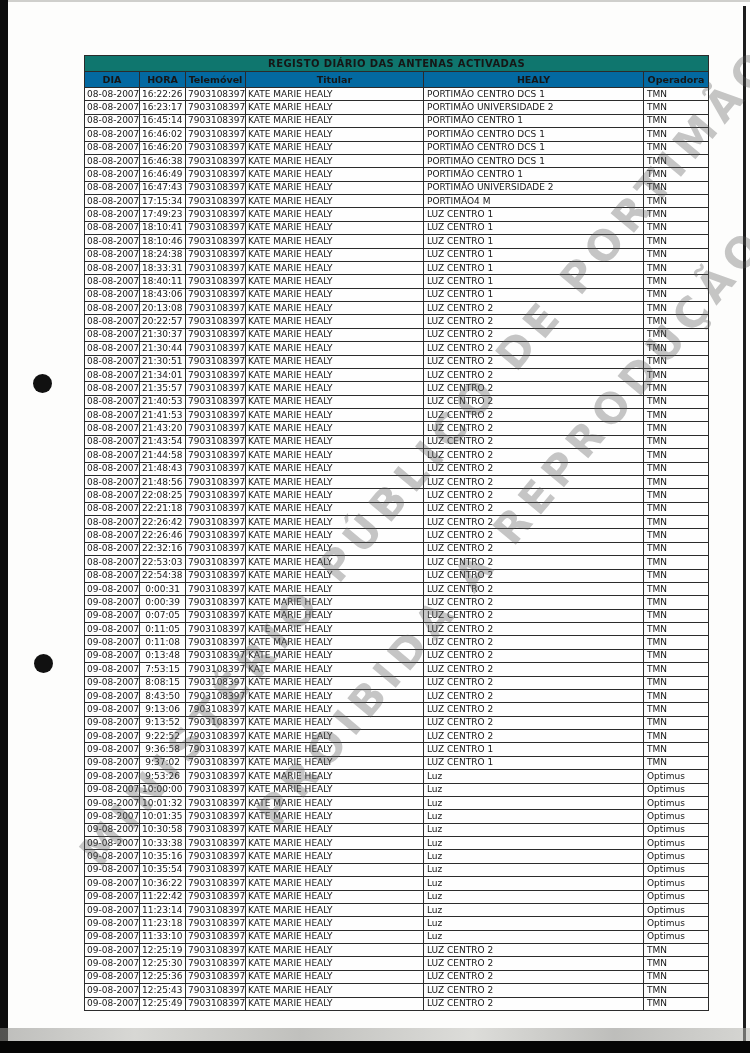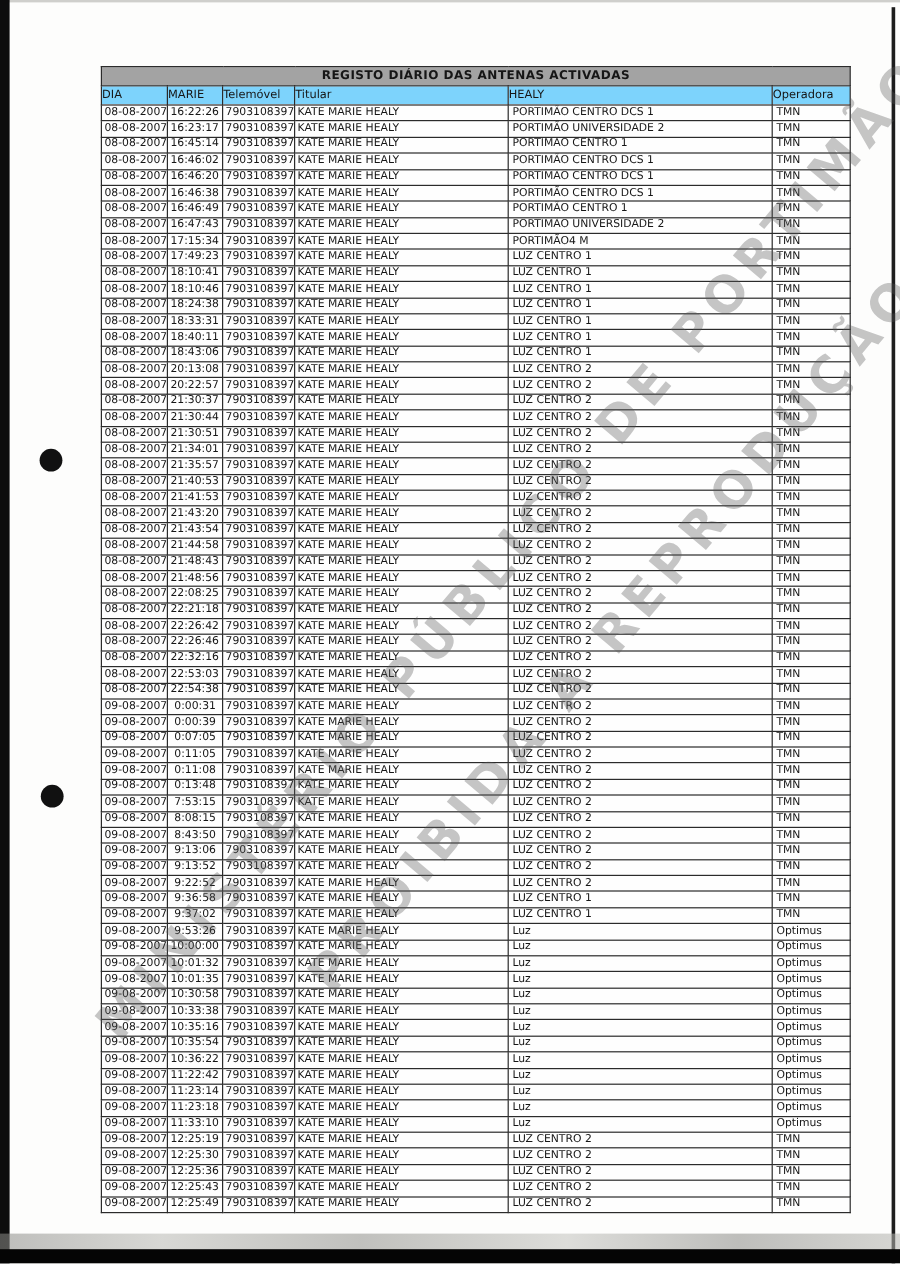--- a/index.html
+++ b/index.html
@@ -40,28 +40,28 @@
     background:transparent;
   }
   table.log th,table.log td{
     border:1px solid #2b2b2b;
     overflow:hidden;white-space:nowrap;
     box-sizing:border-box;
     color:#161616;
   }
   tr.title-row th{
     height:16px;
-    background:#a3a3a3;
+    background:#0f766e;
     font-size:10px;font-weight:bold;text-align:center;
     letter-spacing:.4px;padding:0;
   }
   tr.header-row th{
     height:16px;
-    background:#7dd3fc;
-    font-size:9.5px;font-weight:normal;text-align:left;padding:0;
+    background:#0369a1;
+    font-size:9.5px;font-weight:bold;text-align:center;padding:0;
   }
   tbody td{
     height:13.38px;font-size:9px;line-height:11px;padding:0 2px;
     background:#fefefe;
   }
   td.c-dia{text-align:center;}
   td.c-hora{text-align:right;padding-right:5px;}
   td.c-tel{text-align:right;padding-right:2px;}
   td.c-tit{text-align:left;}
   td.c-cel{text-align:left;padding-left:3px;}
@@ -94,21 +94,21 @@
       <col style="width:178px">
         <col style="width:220px">
         <col style="width:65px">
     </colgroup>
     <thead>
       <tr class="title-row">
         <th colspan="6">REGISTO DIÁRIO DAS ANTENAS ACTIVADAS</th>
       </tr>
       <tr class="header-row">
         <th>DIA</th>
-        <th>MARIE</th>
+        <th>HORA</th>
         <th>Telemóvel</th>
         <th>Titular</th>
         <th>HEALY</th>
         <th>Operadora</th>
       </tr>
     </thead>
     <tbody>
         <tr>
           <td class="c-dia">08-08-2007</td>
           <td class="c-hora">16:22:26</td>

